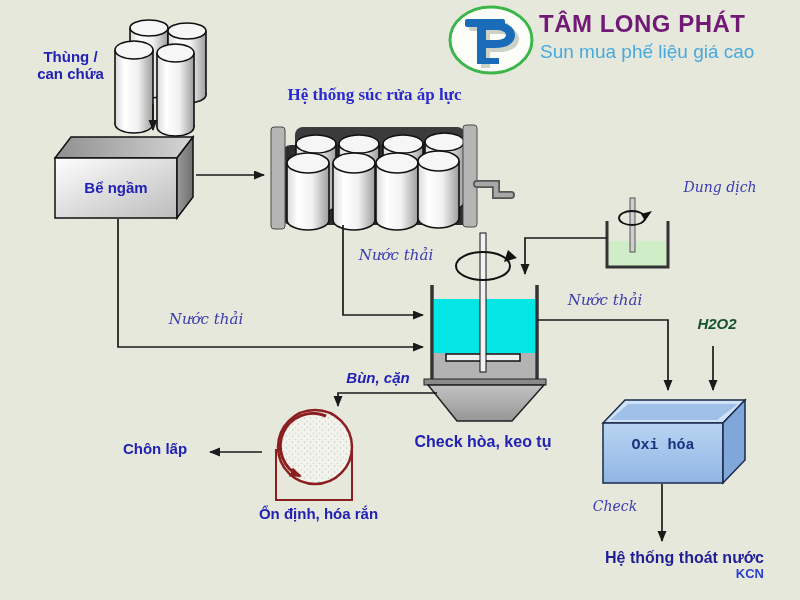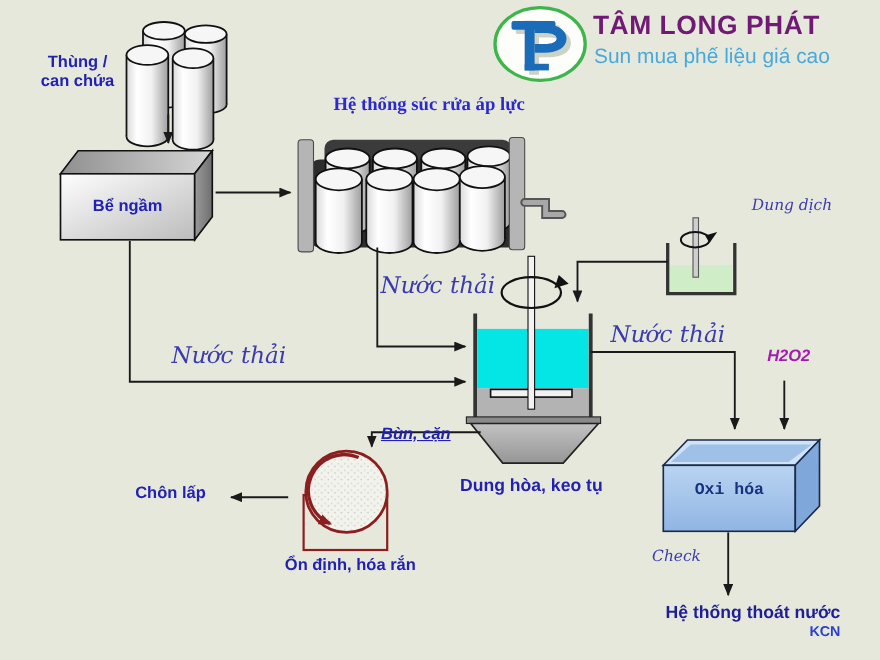--- a/index.html
+++ b/index.html
@@ -2,25 +2,25 @@
 <html><head>
 <meta charset="utf-8">
 <style>
   html,body{margin:0;padding:0;background:#c9c9c9;}
   .stage{position:relative;width:800px;height:600px;background:#e7e8dc;overflow:hidden;
          font-family:"Liberation Sans",sans-serif;}
   svg.layer{position:absolute;left:0;top:0;}
   .lbl{position:absolute;text-align:center;font-family:"Liberation Sans",sans-serif;
        color:#2121b5;font-weight:bold;font-size:15px;line-height:1.15;white-space:nowrap;}
   .serifit{font-family:"DejaVu Serif",serif;font-style:italic;font-weight:normal;
-           color:#3b3bb0;font-size:21px;}
-  .serifbold{font-family:"Liberation Serif",serif;font-weight:bold;color:#2a2ad0;font-size:17px;text-align:right;}
+           color:#3b3bb0;font-size:15px;}
+  .serifbold{font-family:"Liberation Serif",serif;font-weight:bold;color:#2a2ad0;font-size:17px;}
   .boldit{font-style:italic;}
   .navy{color:#17327e;}
-  .h2o2c{color:#a21caf;font-size:15px;}
+  .h2o2c{color:#14532d;font-size:15px;}
   .dark{color:#1e1e96;font-size:16px;}
   .kcn{color:#2a3fd0;font-size:13px;}
   .sm{font-size:14px;}
   .logo-title{position:absolute;left:539px;top:10px;font-size:24px;font-weight:bold;
               color:#701a75;letter-spacing:.5px;white-space:nowrap;}
   .logo-sub{position:absolute;left:540px;top:41px;font-size:19px;color:#47a9dc;white-space:nowrap;}
 </style>
 </head>
 <body>
 
@@ -224,23 +224,23 @@
   <div class="lbl serifit" style="left:346px;top:247px;width:100px;">Nước thải</div>
 
   <div class="lbl serifit" style="left:156px;top:311px;width:100px;">Nước thải</div>
 
   <div class="lbl serifit" style="left:555px;top:292px;width:100px;">Nước thải</div>
 
   <div class="lbl serifit sm" style="left:655px;top:179px;width:130px;">
     <div>Dung dịch</div>
   </div>
 
-  <div class="lbl" style="left:398px;top:433px;width:170px;font-size:16px;">Dung hòa, keo tụ</div>
-
-  <div class="lbl boldit" style="left:338px;top:386px;width:80px;text-decoration:underline;">Bùn, cặn</div>
+  <div class="lbl" style="left:398px;top:433px;width:170px;font-size:16px;">Check hòa, keo tụ</div>
+
+  <div class="lbl boldit" style="left:338px;top:369px;width:80px;">Bùn, cặn</div>
 
   <div class="lbl" style="left:113px;top:440px;width:84px;">Chôn lấp</div>
 
   <div class="lbl" style="left:236px;top:505px;width:165px;">Ổn định, hóa rắn</div>
 
   <div class="lbl navy" style="left:613px;top:437px;width:100px;font-family:Liberation Mono, monospace;">Oxi hóa</div>
 
   <div class="lbl boldit h2o2c" style="left:687px;top:315px;width:60px;">H2O2</div>
 
   <div class="lbl serifit sm" style="left:583px;top:498px;width:64px;">Check</div>

